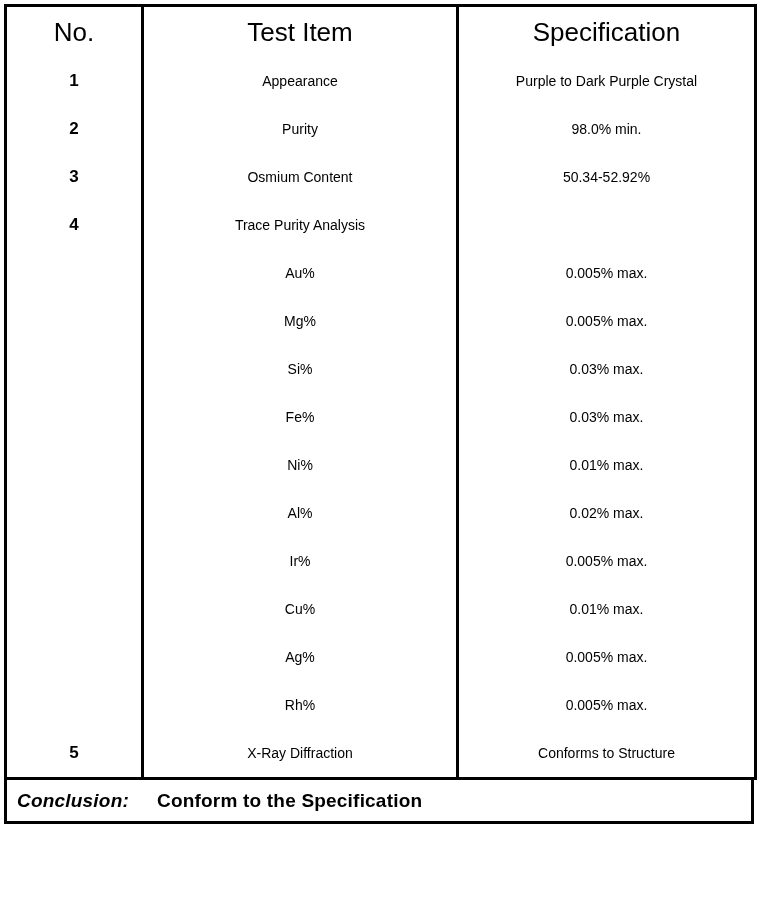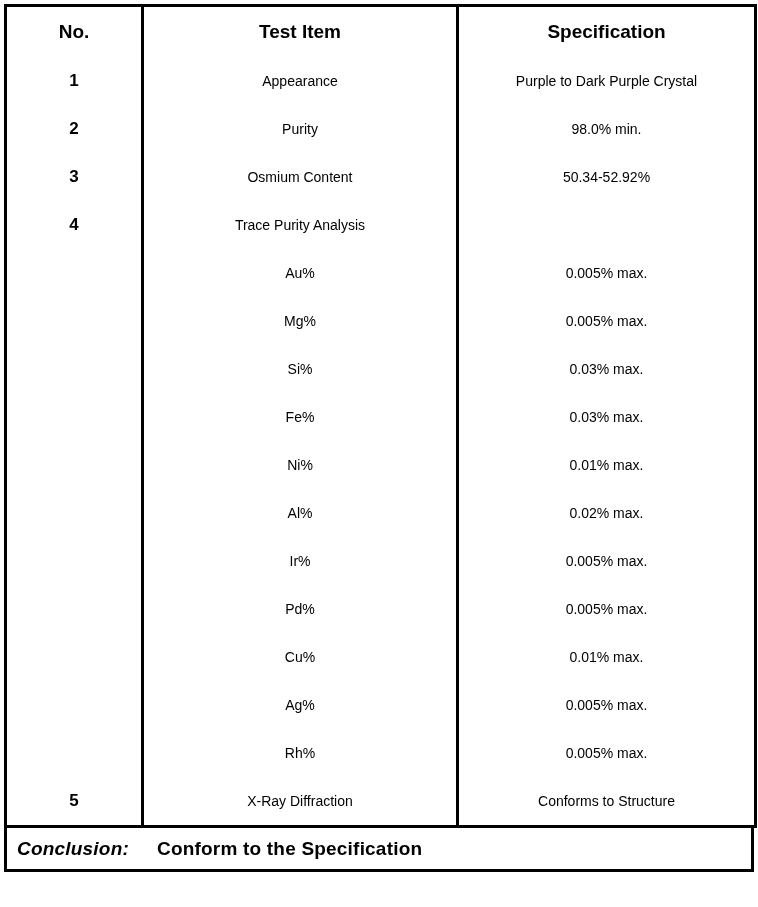--- a/index.html
+++ b/index.html
@@ -37,22 +37,22 @@
     vertical-align: middle;
   }
   
   table.spec {
     border-top: 3px solid #000;
     border-left: 3px solid #000;
     border-right: 3px solid #000;
     border-bottom: 3px solid #000;
   }
   thead th {
-    font-size: 19px;
-    font-weight: bold;
+    font-size: 26px;
+    font-weight: normal;
     height: 50px;
     border-bottom: 3px solid #000;
   }
   thead th.col-sep,
   tbody td.col-sep {
     border-right: 3px solid #000;
   }
   tbody td {
     font-size: 14px;
     height: 48px;
@@ -151,25 +151,20 @@
           <td class="item col-sep">Al%</td>
           <td class="spec">0.02% max.</td>
         </tr>
         <tr>
           <td class="no col-sep"></td>
           <td class="item col-sep">Ir%</td>
           <td class="spec">0.005% max.</td>
         </tr>
         <tr>
           <td class="no col-sep"></td>
-          <td class="item col-sep">Pd%</td>
-          <td class="spec">0.005% max.</td>
-        </tr>
-        <tr>
-          <td class="no col-sep"></td>
           <td class="item col-sep">Cu%</td>
           <td class="spec">0.01% max.</td>
         </tr>
         <tr>
           <td class="no col-sep"></td>
           <td class="item col-sep">Ag%</td>
           <td class="spec">0.005% max.</td>
         </tr>
         <tr>
           <td class="no col-sep"></td>

